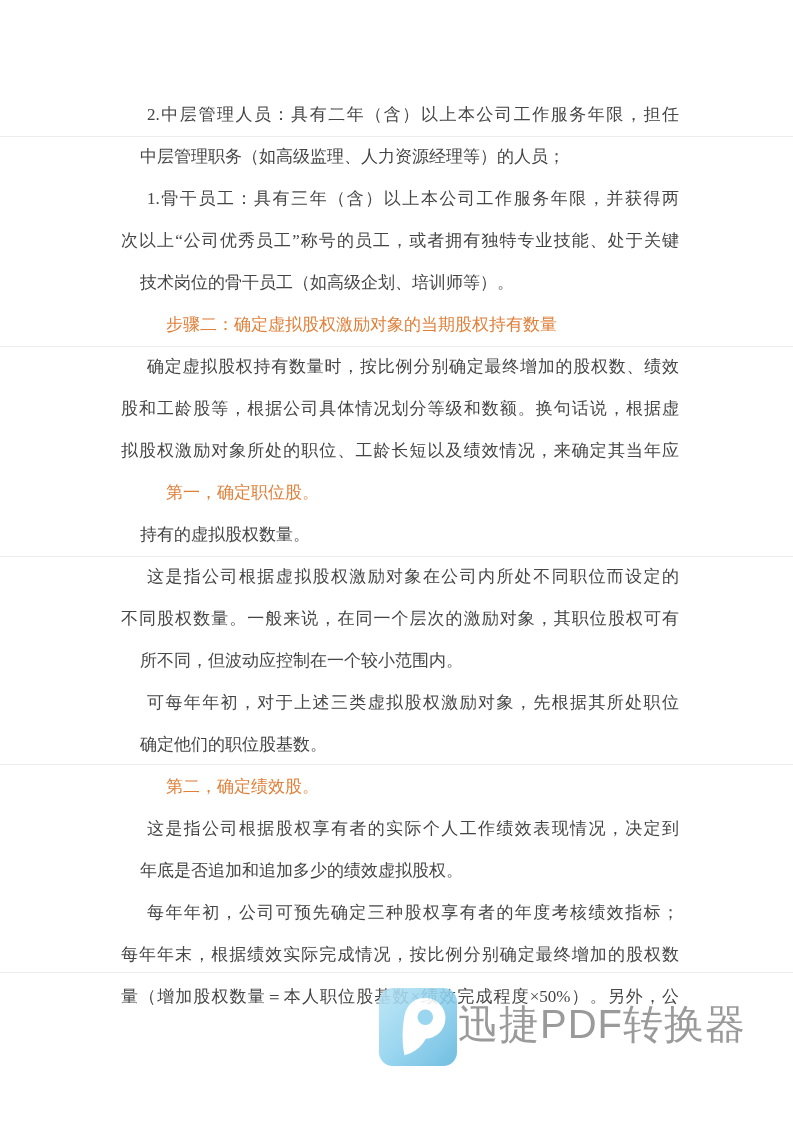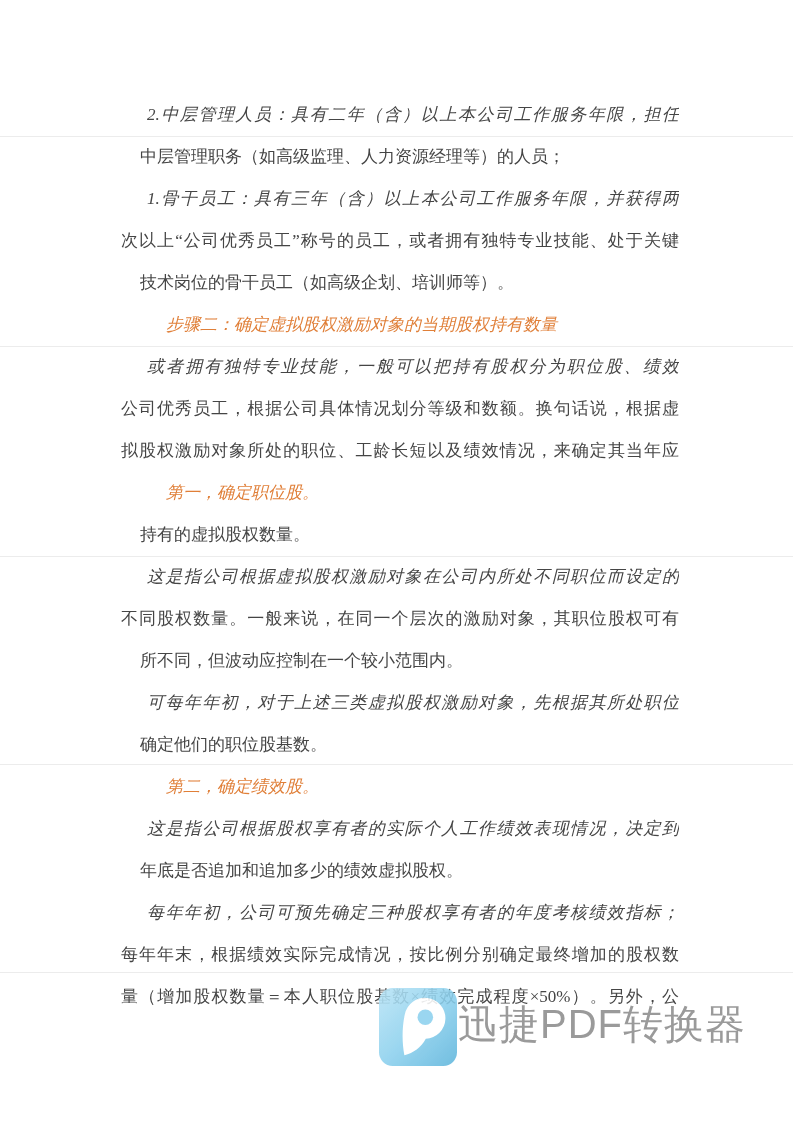--- a/index.html
+++ b/index.html
@@ -21,21 +21,21 @@
     height: 42px;
     line-height: 42px;
     font-size: 17px;
     color: #454545;
     text-align: justify;
     overflow: hidden;
     white-space: nowrap;
   }
   .line.wrap { white-space: normal; margin-left: 19px; }
   .line.full { text-align-last: justify; white-space: normal; }
-  .line.indent { padding-left: 26px; font-style: italic; }
+  .line.indent { padding-left: 26px; }
   .line.heading { color: #e07f38; }
   .seam {
     position: absolute;
     left: 0;
     width: 793px;
     height: 1px;
     background: #ececec;
   }
   .watermark {
     position: absolute;
@@ -67,22 +67,22 @@
   <div class="seam" style="top:764px"></div>
   <div class="seam" style="top:972px"></div>
 
   <div class="text-block">
       <div class="line indent full">2.中层管理人员：具有二年（含）以上本公司工作服务年限，担任</div>
       <div class="line wrap">中层管理职务（如高级监理、人力资源经理等）的人员；</div>
       <div class="line indent full">1.骨干员工：具有三年（含）以上本公司工作服务年限，并获得两</div>
       <div class="line full">次以上“公司优秀员工”称号的员工，或者拥有独特专业技能、处于关键</div>
       <div class="line wrap">技术岗位的骨干员工（如高级企划、培训师等）。</div>
       <div class="line heading indent wrap">步骤二：确定虚拟股权激励对象的当期股权持有数量</div>
-      <div class="line indent full">或者拥有独特专业技能，一般可以把持有股权分为职位股、绩效</div>
-      <div class="line full">公司优秀员工，根据公司具体情况划分等级和数额。换句话说，根据虚</div>
+      <div class="line indent full">确定虚拟股权持有数量时，按比例分别确定最终增加的股权数、绩效</div>
+      <div class="line full">股和工龄股等，根据公司具体情况划分等级和数额。换句话说，根据虚</div>
       <div class="line full">拟股权激励对象所处的职位、工龄长短以及绩效情况，来确定其当年应</div>
       <div class="line heading indent wrap">第一，确定职位股。</div>
       <div class="line wrap">持有的虚拟股权数量。</div>
       <div class="line indent full">这是指公司根据虚拟股权激励对象在公司内所处不同职位而设定的</div>
       <div class="line full">不同股权数量。一般来说，在同一个层次的激励对象，其职位股权可有</div>
       <div class="line wrap">所不同，但波动应控制在一个较小范围内。</div>
       <div class="line indent full">可每年年初，对于上述三类虚拟股权激励对象，先根据其所处职位</div>
       <div class="line wrap">确定他们的职位股基数。</div>
       <div class="line heading indent wrap">第二，确定绩效股。</div>
       <div class="line indent full">这是指公司根据股权享有者的实际个人工作绩效表现情况，决定到</div>

